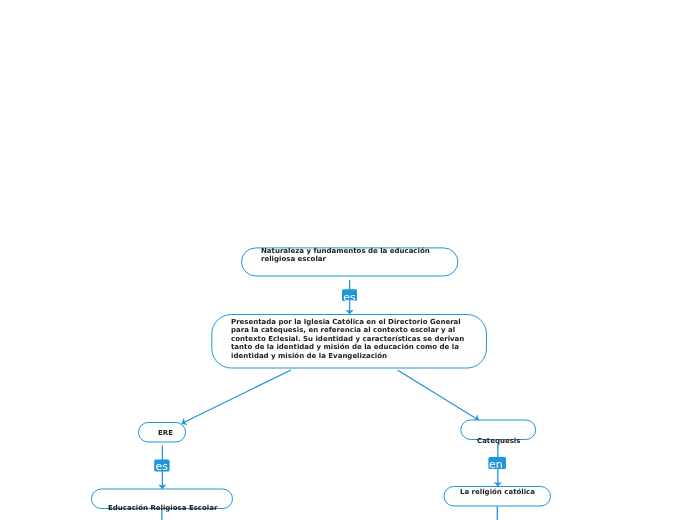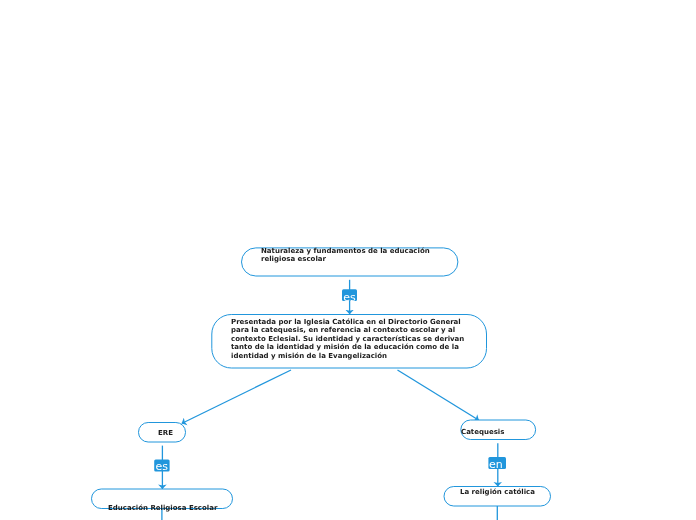--- a/index.html
+++ b/index.html
@@ -52,21 +52,21 @@
 para la catequesis, en referencia al contexto escolar y al
 contexto Eclesial. Su identidad y características se derivan
 tanto de la identidad y misión de la educación como de la
 identidad y misión de la Evangelización</span>
 </div>
 
 <div class="node" style="left:139px;top:421.5px;width:52px;height:20px;justify-content:center;padding-bottom:2px;">
   <span class="txt">ERE</span>
 </div>
 
-<div class="node" style="left:460.7px;top:420px;width:76px;height:20px;">
+<div class="node" style="left:460.7px;top:429px;width:76px;height:20px;justify-content:center;">
   <span class="txt">Catequesis</span>
 </div>
 
 <div class="node" style="left:92px;top:488.3px;width:142px;height:36px;justify-content:center;padding-bottom:0;">
   <span class="txt">Educación Religiosa Escolar</span>
 </div>
 
 <div class="node" style="left:444.2px;top:481px;width:107.5px;height:19.5px;justify-content:center;padding-bottom:1.2px;">
   <span class="txt">La religión católica</span>
 </div>

